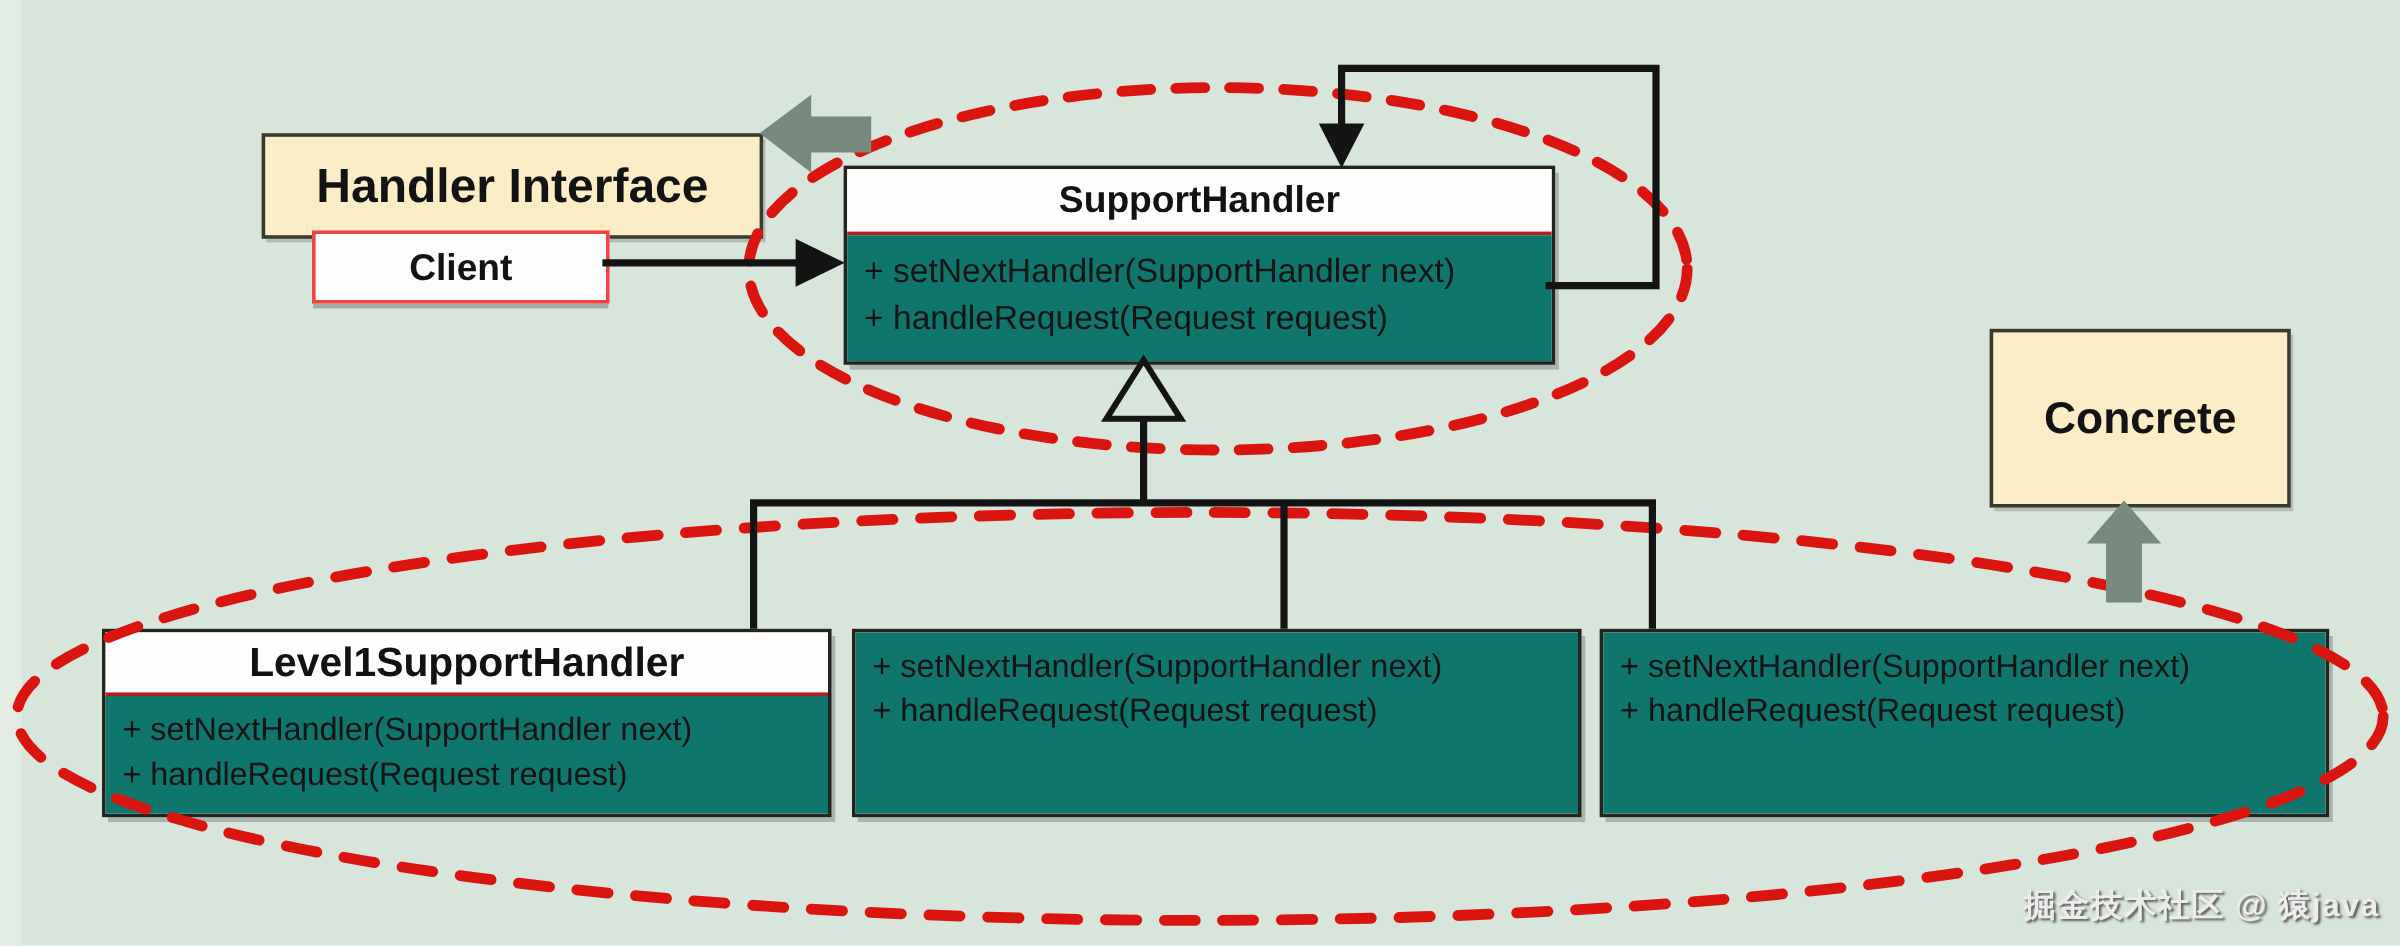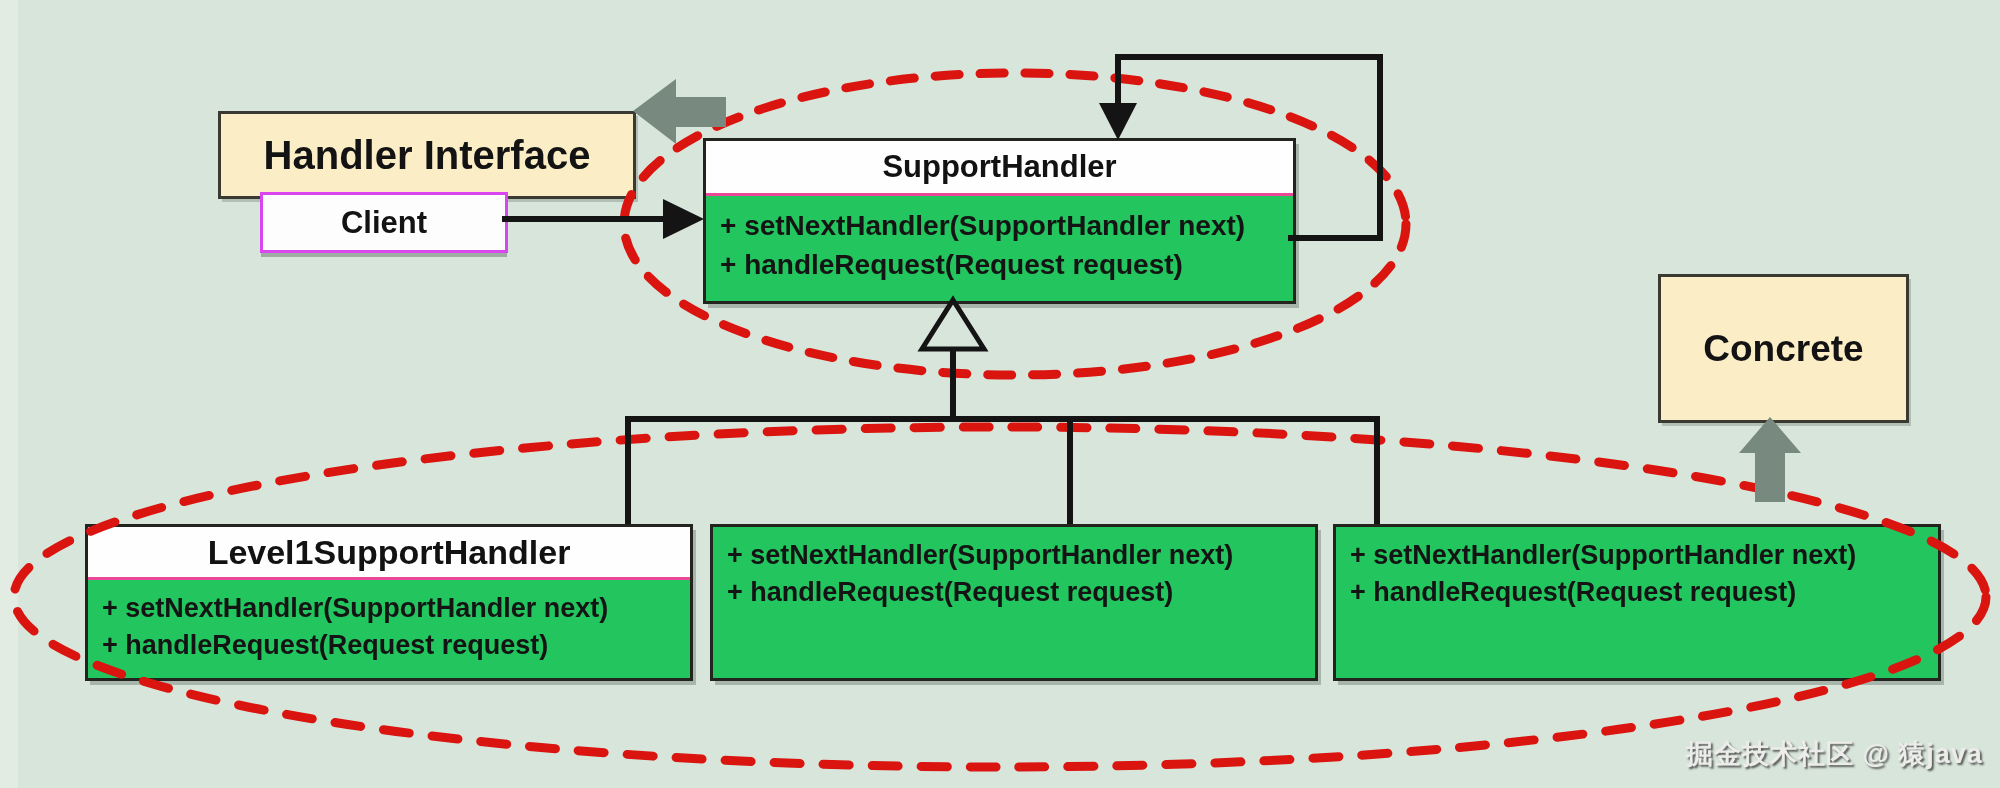--- a/index.html
+++ b/index.html
@@ -12,26 +12,26 @@
     position:absolute;left:0;top:0;width:18px;height:788px;
     background:#e6eee6;opacity:.75;
   }
   
   .uml-class{
     position:absolute;border:3px solid #24241f;background:#fff;
     box-shadow:4px 5px 0 -1px rgba(120,134,126,.5);
     display:flex;flex-direction:column;z-index:2;
   }
   .uml-class .cls-name{
-    background:#fefefe;border-bottom:3px solid #ec4899;
+    background:#fefefe;border-bottom:3px solid #b91c1c;
     display:flex;align-items:center;justify-content:center;
     font-weight:bold;color:#121212;
   }
   .uml-class .cls-body{
-    background:#22c55e;flex:1;padding:10px 0 0 14px;color:#141414;font-weight:bold;
+    background:#0f766e;flex:1;padding:10px 0 0 14px;color:#141414;
   }
   .uml-class .method{white-space:nowrap;}
   
   .cls-support{left:703px;top:138px;width:587px;height:160px;}
   .cls-support .cls-name{height:52px;font-size:31px;}
   .cls-support .method{font-size:28px;line-height:39px;}
   
   .cls-concrete{top:524px;width:602px;height:151px;}
   .cls-concrete .cls-name{height:50px;font-size:34px;}
   .cls-concrete .method{font-size:27px;line-height:37px;}
@@ -45,21 +45,21 @@
     font-weight:bold;color:#131313;z-index:3;
     box-shadow:3px 4px 0 -1px rgba(120,134,126,.4);
   }
   .note-handler{left:218px;top:75px;width:412px;height:82px;font-size:40px;margin-top:36px;}
   .note-concrete{
     left:1658px;top:274px;width:245px;height:143px;font-size:37px;
     flex-direction:row;line-height:47px;
   }
   .box-client{
     position:absolute;left:260px;top:192px;width:242px;height:55px;
-    background:#fdfdfd;border:3px solid #d946ef;
+    background:#fdfdfd;border:3px solid #ef4444;
     display:flex;align-items:center;justify-content:center;
     font-weight:bold;font-size:31px;color:#131313;z-index:3;
     box-shadow:0 5px 0 -1px rgba(120,134,126,.6);
   }
   
   .overlay{
     position:absolute;left:0;top:0;width:2000px;height:788px;
     z-index:5;pointer-events:none;
   }
   

